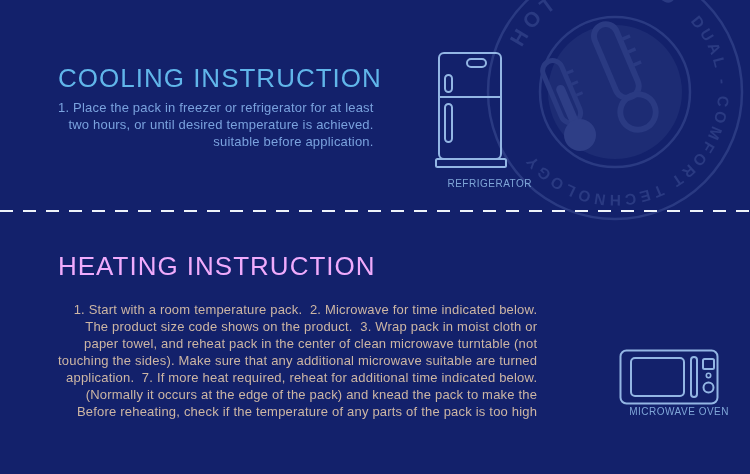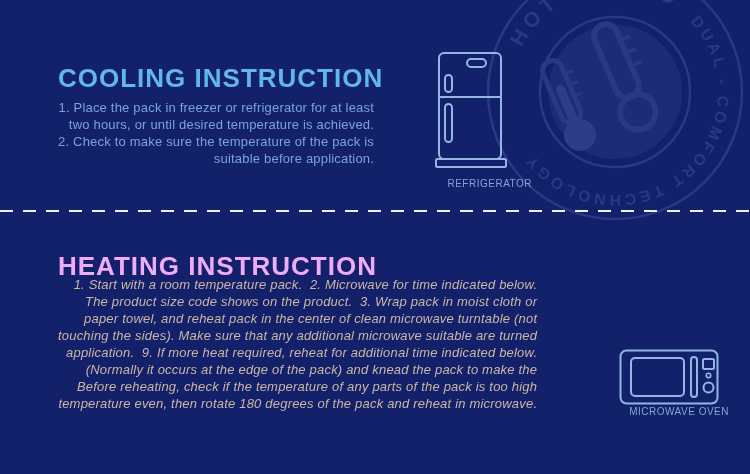--- a/index.html
+++ b/index.html
@@ -3,28 +3,28 @@
 <meta charset="utf-8">
 <style>
   html,body{margin:0;padding:0;}
   body{width:750px;height:474px;overflow:hidden;font-family:"Liberation Sans",sans-serif;}
   .canvas{position:relative;width:750px;height:474px;background:#13216b;overflow:hidden;}
 
   
   .badge{position:absolute;left:435px;top:-88px;}
 
   
-  .section-title{position:absolute;left:58px;font-size:26px;font-weight:700;letter-spacing:1px;line-height:32px;}
+  .section-title{position:absolute;left:58px;font-size:26px;font-weight:400;letter-spacing:1px;line-height:32px;}
   .cooling-title{top:62px;color:#61b6ea;}
   .heating-title{top:250px;color:#f0abfc;}
 
   
   .body-text{position:absolute;left:58px;font-size:13px;line-height:17px;letter-spacing:.2px;}
   .cooling-body{top:99px;color:#7aa2de;}
-  .heating-body{top:276px;color:#cdb6a4;font-style:italic;}
+  .heating-body{top:301px;color:#cdb6a4;}
   .body-text div{white-space:pre-wrap;text-align:right;}
 
   
   .divider{position:absolute;left:0;top:210px;width:750px;height:2px;
     background:repeating-linear-gradient(90deg,#eef3fa 0 13px,transparent 13px 23px);}
 
   
   .fridge{position:absolute;left:434px;top:51px;}
   .microwave{position:absolute;left:619px;top:349px;}
   .icon-label{position:absolute;font-size:10px;letter-spacing:.5px;color:#7fa6d8;text-align:right;}
@@ -66,21 +66,20 @@
       <line x1="12" y1="-38" x2="19" y2="-38" stroke="#2a3a82" stroke-width="3"></line>
       <circle cx="0" cy="0" r="15" fill="none" stroke="#2a3a82" stroke-width="5"></circle>
     </g>
   </svg>
 
   <div class="section-title cooling-title">COOLING INSTRUCTION</div>
 
   <div class="body-text cooling-body">
     <div>1. Place the pack in freezer or refrigerator for at least</div>
     <div>two hours, or until desired temperature is achieved.</div>
-    <div>2. Check to make sure the temperature of the pack is</div>
     <div>suitable before application.</div>
   </div>
 
   <svg class="fridge" width="76" height="122" viewBox="0 0 76 122">
     <rect x="5" y="2" width="62" height="106" rx="5" fill="none" stroke="#93b6e4" stroke-width="2"></rect>
     <line x1="5" y1="46" x2="67" y2="46" stroke="#93b6e4" stroke-width="2"></line>
     <rect x="33" y="8" width="19" height="8" rx="4" fill="none" stroke="#93b6e4" stroke-width="2"></rect>
     <rect x="11" y="24" width="7" height="17" rx="3.5" fill="none" stroke="#93b6e4" stroke-width="2"></rect>
     <rect x="11" y="53" width="7" height="38" rx="3.5" fill="none" stroke="#93b6e4" stroke-width="2"></rect>
     <rect x="2" y="108" width="70" height="8" rx="1.5" fill="none" stroke="#93b6e4" stroke-width="2"></rect>
@@ -89,24 +88,23 @@
 
   <div class="divider"></div>
 
   <div class="section-title heating-title">HEATING INSTRUCTION</div>
 
   <div class="body-text heating-body">
     <div>1. Start with a room temperature pack.  2. Microwave for time indicated below.</div>
     <div>The product size code shows on the product.  3. Wrap pack in moist cloth or</div>
     <div>paper towel, and reheat pack in the center of clean microwave turntable (not</div>
     <div>touching the sides). Make sure that any additional microwave suitable are turned</div>
-    <div>application.  9. If more heat required, reheat for additional time indicated below.</div>
+    <div>application.  7. If more heat required, reheat for additional time indicated below.</div>
     <div>(Normally it occurs at the edge of the pack) and knead the pack to make the</div>
     <div>Before reheating, check if the temperature of any parts of the pack is too high</div>
-    <div>temperature even, then rotate 180 degrees of the pack and reheat in microwave.</div>
   </div>
 
   <svg class="microwave" width="101" height="57" viewBox="0 0 101 57">
     <rect x="1.5" y="1.5" width="97" height="53" rx="6" fill="none" stroke="#93b6e4" stroke-width="2"></rect>
     <rect x="12" y="9" width="53" height="38" rx="4" fill="none" stroke="#93b6e4" stroke-width="2"></rect>
     <rect x="72" y="8" width="6" height="40" rx="3" fill="none" stroke="#93b6e4" stroke-width="2"></rect>
     <rect x="84" y="10" width="11" height="10" rx="1.5" fill="none" stroke="#93b6e4" stroke-width="2"></rect>
     <circle cx="89.5" cy="26.5" r="2.2" fill="none" stroke="#93b6e4" stroke-width="1.6"></circle>
     <circle cx="89.5" cy="38.5" r="5" fill="none" stroke="#93b6e4" stroke-width="2"></circle>
   </svg>

